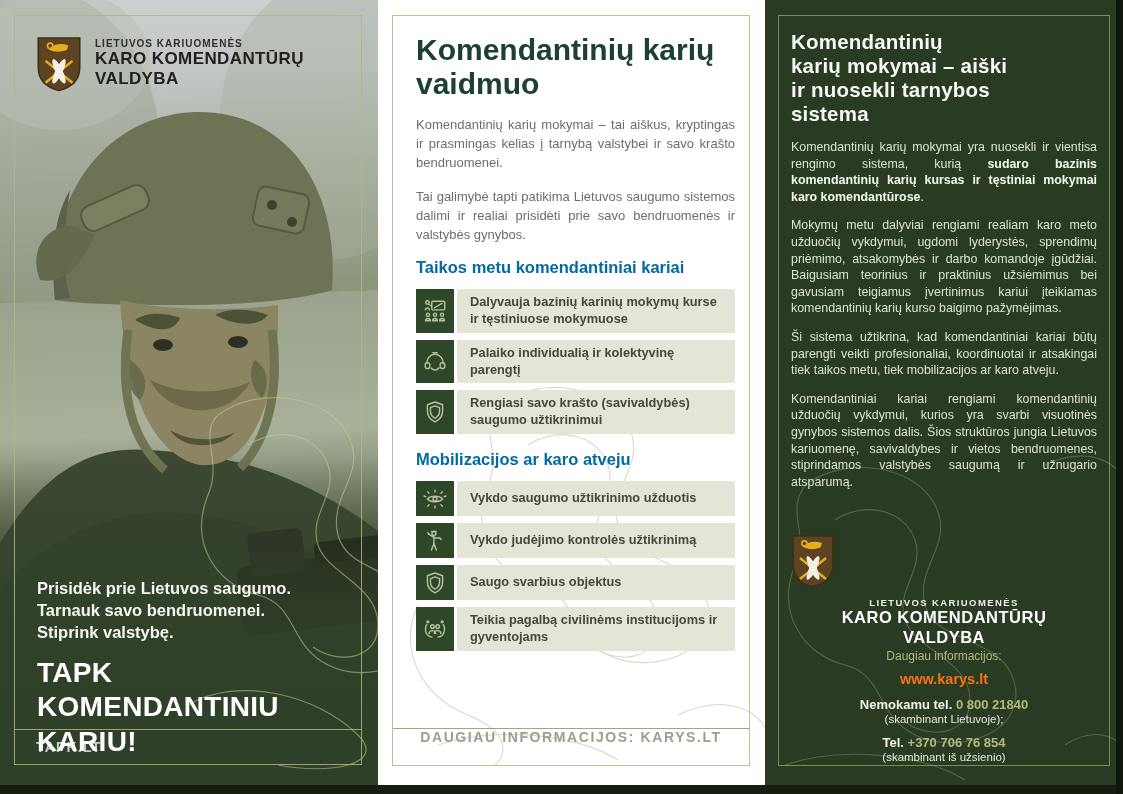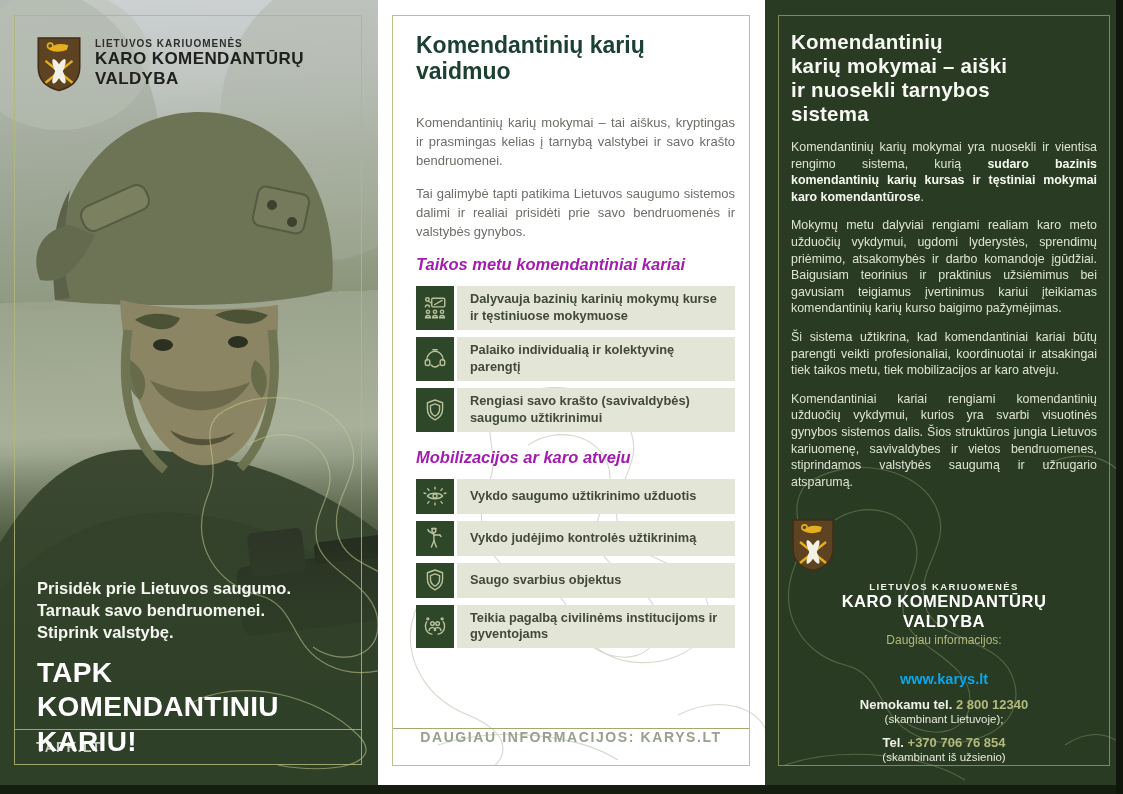--- a/index.html
+++ b/index.html
@@ -31,23 +31,23 @@
   .tagline { color:#f4f6ef; font-size:16.5px; font-weight:600; line-height:1.32; }
   .cta { margin-top:13px; color:#ffffff; font-size:28px; font-weight:800; line-height:1.22; letter-spacing:.3px; }
   .lp-footer { position:absolute; left:0; right:0; bottom:0; height:35px; border-top:1px solid rgba(176,183,122,.85);
     display:flex; align-items:center; padding-left:21px; pointer-events:auto; }
   .lp-footer span { color:#c7cec2; font-size:14px; font-weight:600; letter-spacing:1.2px; }
 
   
   .panel-middle { position:absolute; left:378px; top:0; width:387px; height:785px; background:#ffffff; overflow:hidden; }
   .mp-border { left:14px; top:15px; right:15px; bottom:19px; }
   .mp-content { position:absolute; left:38px; right:30px; top:33px; z-index:3; }
-  .mp-title { color:#1c4031; font-size:23px; font-weight:800; line-height:1.12; margin-bottom:28px; }
+  .mp-title { color:#1c4031; font-size:30px; font-weight:800; line-height:1.12; margin-bottom:15px; }
   .mp-p { color:#6d6e68; font-size:13px; line-height:1.47; text-align:justify; margin-bottom:14px; }
-  .mp-h2 { color:#a21caf; font-size:16.5px; font-weight:800; margin:8px 0 12px 0;font-style:italic; }
+  .mp-h2 { color:#0369a1; font-size:16.5px; font-weight:800; margin:8px 0 12px 0; }
   .list-row { display:flex; align-items:stretch; margin-bottom:7px; min-height:35px; }
   .icon-box { flex:0 0 38px; background:#2d4728; display:flex; align-items:center; justify-content:center; }
   .icon-box svg { width:26px; height:26px; }
   .list-bar { flex:1; margin-left:3px; background:#e3e6d6; display:flex; align-items:center;
     padding:5px 8px 5px 13px; }
   .list-bar span { color:#42493a; font-size:12.8px; font-weight:700; line-height:1.32; }
   .mp-footer { position:absolute; left:0; right:0; bottom:0; height:37px; border-top:1px solid rgba(150,160,96,.9);
     display:flex; align-items:flex-start; justify-content:center; }
   .mp-footer span { color:#97a18c; font-size:14px; font-weight:600; letter-spacing:1.6px; }
 
@@ -58,21 +58,21 @@
     display:flex; flex-direction:column; }
   .rp-title { color:#f7f8f3; font-size:20.5px; font-weight:800; line-height:1.17; letter-spacing:.2px; margin-bottom:13px; }
   .rp-title span { display:block; }
   .rp-p { color:#dde3d2; font-size:12.4px; line-height:1.34; text-align:justify; margin-bottom:12px; }
   .rp-p b { color:#f6f8f0; font-weight:800; }
   .rp-bottom { margin-top:auto; text-align:center; }
   .rp-logo { display:inline-block; }
   .rp-org-small { margin-top:9px; color:#eef0e8; font-size:9.5px; font-weight:700; letter-spacing:1.4px; }
   .rp-org-big { color:#ffffff; font-size:16.5px; font-weight:800; letter-spacing:.5px; line-height:1.2; }
   .rp-info-label { margin-top:1px; color:#b2ba7d; font-size:12px; font-weight:400; }
-  .rp-site { margin-top:24px; color:#0ea5e9; font-size:14.5px; font-weight:800; }
+  .rp-site { margin-top:8px; color:#f97316; font-size:14.5px; font-weight:800; }
   .rp-phone { margin-top:10px; font-size:13px; color:#f0f2e9; font-weight:600; }
   .rp-phone .num { color:#b2ba7d; font-weight:800; }
   .rp-note { font-size:11.5px; color:#e6eadc; font-weight:400; margin-top:1px; }
 
   
   .edge-bottom { position:absolute; left:0; bottom:0; width:1123px; height:9px; background:#141d10; z-index:6; }
   .edge-right { position:absolute; right:0; top:0; width:7px; height:794px; background:#10160c; z-index:6; }
 
   .shield-svg { display:block; }
 </style>
@@ -349,21 +349,21 @@
         </svg>
         <div class="rp-org-small">LIETUVOS KARIUOMENĖS</div>
         <div class="rp-org-big">KARO KOMENDANTŪRŲ</div>
         <div class="rp-org-big">VALDYBA</div>
 
         <div class="rp-info-label">Daugiau informacijos:</div>
         <div class="rp-site">www.karys.lt</div>
 
         <div class="rp-phone">
           <span>Nemokamu tel.</span>
-          <span class="num">2 800 12340</span>
+          <span class="num">0 800 21840</span>
         </div>
         <div class="rp-note">(skambinant Lietuvoje);</div>
 
         <div class="rp-phone">
           <span>Tel.</span>
           <span class="num">+370 706 76 854</span>
         </div>
         <div class="rp-note">(skambinant iš užsienio)</div>
       </div>
     </div>

